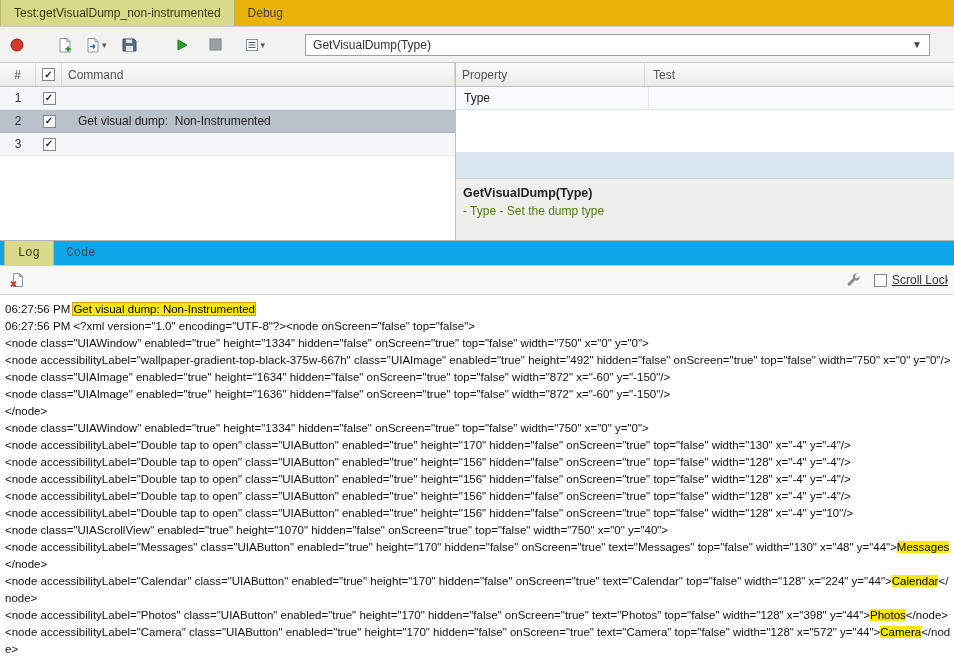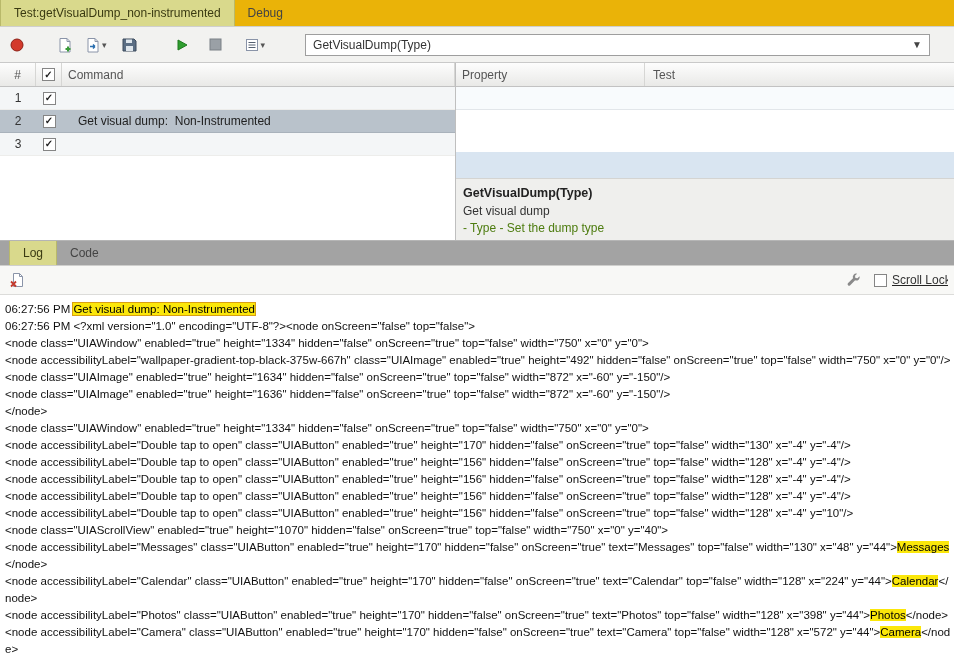--- a/index.html
+++ b/index.html
@@ -53,21 +53,21 @@
   .p-val { flex:1; padding-left:10px; }
 
   .prop-filler { flex:1; background:#fff; }
   .blue-strip { height:26px; flex:0 0 auto; background:#d9e5f1; }
   .description { height:62px; flex:0 0 auto; background:#efefed; border-top:1px solid #d4d4d2; padding:7px 8px 0 7px; }
   .desc-title { font-weight:bold; font-size:12.5px; color:#222; margin-bottom:4px; }
   .desc-line { color:#333; margin-bottom:3px; }
   .desc-line.dim { color:#4d7c0f; }
 
   
-  .bottom-tabs { height:25px; flex:0 0 auto; background:#a3a3a3; border-bottom:1px solid #cfcfcd; display:flex; align-items:stretch; padding-left:9px; }
+  .bottom-tabs { height:25px; flex:0 0 auto; background:#0ea5e9; border-bottom:1px solid #cfcfcd; display:flex; align-items:stretch; padding-left:4px;font-family:Liberation Mono, monospace; }
 
   
   .log-toolbar { height:29px; flex:0 0 auto; background:#f8f8f6; border-bottom:1px solid #dcdcda; display:flex; align-items:center; padding:0 6px;text-decoration:underline; }
   .lt-spacer { flex:1; }
   .scroll-label { width:56px; flex:0 0 auto; overflow:hidden; white-space:nowrap; color:#333; margin-left:5px; }
   .cb.empty { font-weight:normal; }
 
   
   .log { flex:1; background:#fff; overflow:hidden; padding:6px 3px 8px 5px; }
   .logline { font-size:11.5px; line-height:17px; white-space:pre-wrap; word-break:break-all; color:#111; }
@@ -176,27 +176,27 @@
         </div>
     </div>
 
     <div class="right-panel">
       <div class="grid-header">
         <div class="gh-cell gh-prop">Property</div>
         <div class="gh-cell gh-val">Test</div>
       </div>
       <div>
           <div class="prow">
+            <div class="p-name">Type</div>
           </div>
         </div>
       <div class="prop-filler"></div>
       <div class="blue-strip"></div>
       <div class="description">
         <div class="desc-title">GetVisualDump(Type)</div>
-        <div class="desc-line">Get visual dump</div>
         <div class="desc-line dim">- Type - Set the dump type</div>
       </div>
     </div>
 
   </div>
 
   <div class="bottom-tabs">
     <div class="tab active">
       <span>Log</span>
     </div>

